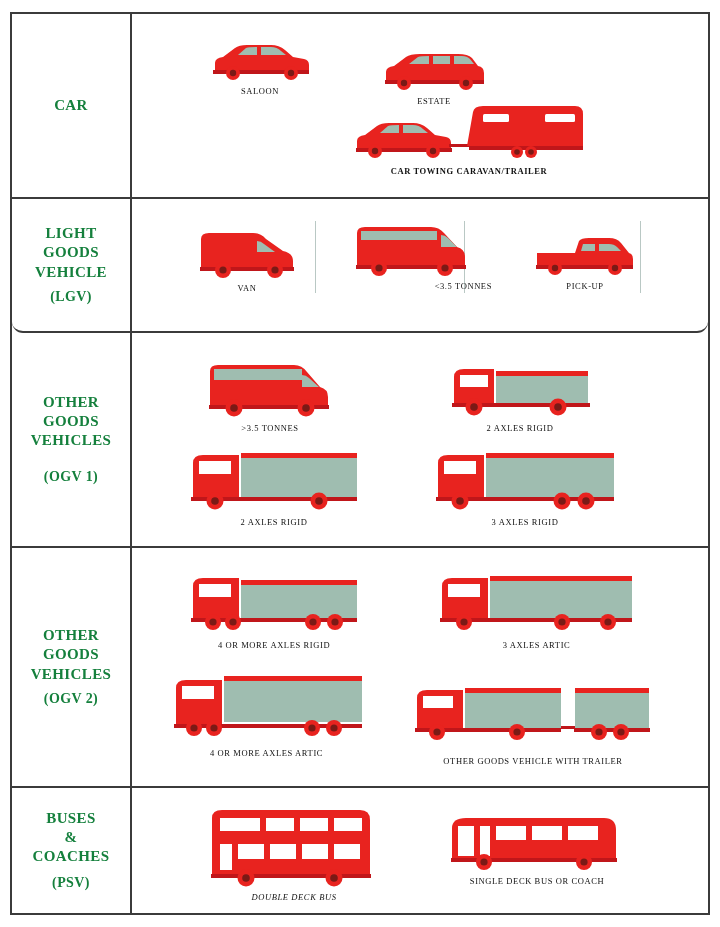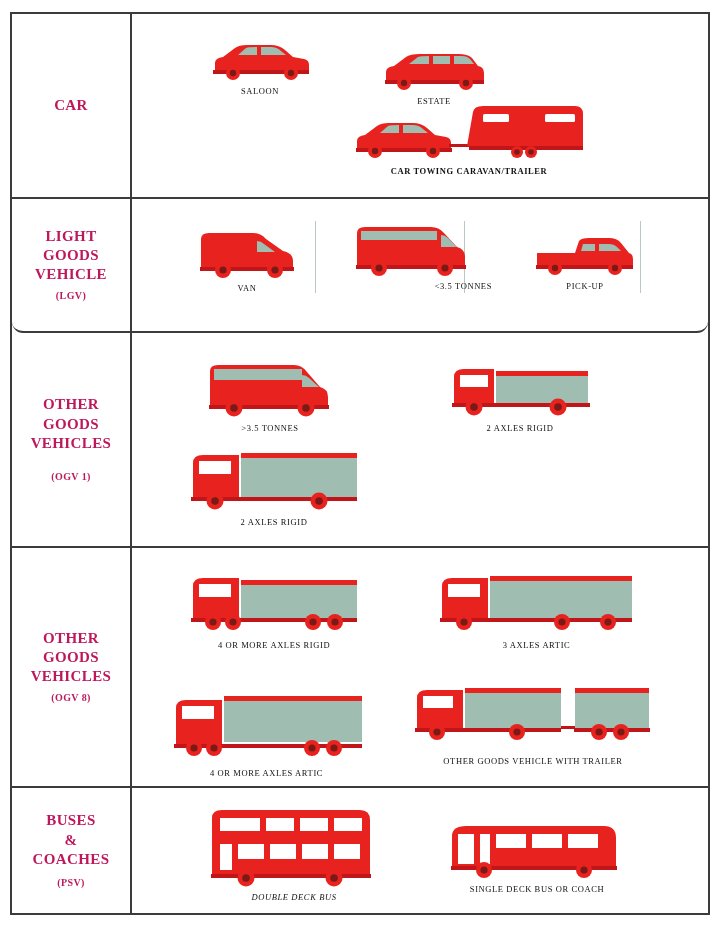--- a/index.html
+++ b/index.html
@@ -10,24 +10,24 @@
   }
   .table{
     position:absolute;left:10px;top:12px;width:700px;height:903px;
     border:2px solid #3b3b3b;box-sizing:border-box;display:flex;flex-direction:column;
   }
   .row{display:flex;border-bottom:2px solid #3b3b3b;box-sizing:border-box;}
   .row:last-child{border-bottom:none;}
   .cat{
     width:120px;flex:0 0 120px;border-right:2px solid #3b3b3b;box-sizing:border-box;
     display:flex;flex-direction:column;align-items:center;justify-content:center;
-    text-align:center;font-weight:bold;letter-spacing:.4px;color:#be185d;
+    text-align:center;font-weight:bold;letter-spacing:.4px;color:#15803d;
     font-size:15px;line-height:1.28;padding:4px 2px;
   }
-  .cat .sub{font-size:10px;}
+  .cat .sub{font-size:14px;}
   .content{flex:1;position:relative;box-sizing:border-box;padding-left:28px;}
   .item{position:absolute;text-align:center;}
   .caption{
     font-size:8.5px;letter-spacing:.6px;color:#111;margin-top:2px;
     font-family:"Liberation Serif", serif;white-space:nowrap;
   }
   .vsep{position:absolute;width:1px;background:#b9c8c4;}
   svg{display:block;margin:0 auto;}
   
   .r-car{height:185px;}
@@ -205,30 +205,46 @@
             <rect x="14" y="18" width="32" height="13" fill="#ffffff"></rect>
             <rect x="6" y="54" width="166" height="4" fill="#c0161a"></rect>
             <circle cx="30" cy="58" r="8.5" fill="#e8231f"></circle>
               <circle cx="30" cy="58" r="3.8" fill="#7a1a16"></circle>
             <circle cx="134" cy="58" r="8.5" fill="#e8231f"></circle>
               <circle cx="134" cy="58" r="3.8" fill="#7a1a16"></circle>
           </svg>
           <div class="caption">2 AXLES  RIGID</div>
         </div>
 
+        <div class="item" style="left:288px;top:110px;width:210px;">
+          <svg width="190" height="72" viewBox="0 0 190 72">
+            <rect x="56" y="10" width="128" height="44" fill="#9fbdb0"></rect>
+            <rect x="56" y="10" width="128" height="5" fill="#e8231f"></rect>
+            <path d="M8 54 L8 20 Q8 12 18 12 L54 12 L54 54 Z" fill="#e8231f"></path>
+            <rect x="14" y="18" width="32" height="13" fill="#ffffff"></rect>
+            <rect x="6" y="54" width="178" height="4" fill="#c0161a"></rect>
+            <circle cx="30" cy="58" r="8.5" fill="#e8231f"></circle>
+              <circle cx="30" cy="58" r="3.8" fill="#7a1a16"></circle>
+            <circle cx="132" cy="58" r="8.5" fill="#e8231f"></circle>
+              <circle cx="132" cy="58" r="3.8" fill="#7a1a16"></circle>
+            <circle cx="156" cy="58" r="8.5" fill="#e8231f"></circle>
+              <circle cx="156" cy="58" r="3.8" fill="#7a1a16"></circle>
+          </svg>
+          <div class="caption">3 AXLES  RIGID</div>
+        </div>
 
       </div>
     </div>
 
     <div class="row r-ogv2">
       <div class="cat">
         <div>OTHER</div>
         <div>GOODS</div>
         <div>VEHICLES</div>
-        <div class="sub" style="margin-top:6px">(OGV 8)</div>
+        <div class="sub" style="margin-top:6px">(OGV 2)</div>
       </div>
       <div class="content">
 
         <div class="item" style="left:42px;top:20px;width:200px;">
           <svg width="178" height="70" viewBox="0 0 178 70">
             <rect x="56" y="12" width="116" height="38" fill="#9fbdb0"></rect>
             <path d="M56 12 L172 12 L172 17 L56 17 Z" fill="#e8231f"></path>
             <path d="M8 50 L8 18 Q8 10 18 10 L54 10 L54 50 Z" fill="#e8231f"></path>
             <rect x="14" y="16" width="32" height="13" fill="#ffffff"></rect>
             <rect x="6" y="50" width="166" height="4" fill="#c0161a"></rect>
@@ -254,21 +270,21 @@
             <circle cx="30" cy="54" r="8" fill="#e8231f"></circle>
               <circle cx="30" cy="54" r="3.6" fill="#7a1a16"></circle>
             <circle cx="128" cy="54" r="8" fill="#e8231f"></circle>
               <circle cx="128" cy="54" r="3.6" fill="#7a1a16"></circle>
             <circle cx="174" cy="54" r="8" fill="#e8231f"></circle>
               <circle cx="174" cy="54" r="3.6" fill="#7a1a16"></circle>
           </svg>
           <div class="caption">3 AXLES  ARTIC</div>
         </div>
 
-        <div class="item" style="left:22px;top:140px;width:225px;">
+        <div class="item" style="left:22px;top:120px;width:225px;">
           <svg width="205" height="78" viewBox="0 0 205 78">
             <rect x="60" y="8" width="138" height="46" fill="#9fbdb0"></rect>
             <rect x="60" y="8" width="138" height="5" fill="#e8231f"></rect>
             <path d="M12 56 L12 20 Q12 12 22 12 L58 12 L58 56 Z" fill="#e8231f"></path>
             <rect x="18" y="18" width="32" height="13" fill="#ffffff"></rect>
             <rect x="10" y="56" width="188" height="4" fill="#c0161a"></rect>
             <circle cx="30" cy="60" r="8" fill="#e8231f"></circle>
               <circle cx="30" cy="60" r="3.6" fill="#7a1a16"></circle>
             <circle cx="50" cy="60" r="8" fill="#e8231f"></circle>
               <circle cx="50" cy="60" r="3.6" fill="#7a1a16"></circle>
@@ -329,21 +345,21 @@
             <rect x="130" y="40" width="26" height="15" fill="#ffffff"></rect>
             <rect x="7" y="70" width="160" height="4" fill="#c0161a"></rect>
             <circle cx="42" cy="74" r="8.5" fill="#e8231f"></circle>
               <circle cx="42" cy="74" r="3.8" fill="#7a1a16"></circle>
             <circle cx="130" cy="74" r="8.5" fill="#e8231f"></circle>
               <circle cx="130" cy="74" r="3.8" fill="#7a1a16"></circle>
           </svg>
           <div class="caption">DOUBLE DECK BUS</div>
         </div>
 
-        <div class="item" style="left:300px;top:30px;width:210px;">
+        <div class="item" style="left:300px;top:22px;width:210px;">
           <svg width="186" height="64" viewBox="0 0 186 64">
             <path d="M8 48 L8 18 Q8 8 22 8 L160 8 Q172 8 172 20 L172 48 Z" fill="#e8231f"></path>
             <rect x="14" y="16" width="16" height="30" fill="#ffffff"></rect>
             <rect x="36" y="16" width="10" height="30" fill="#ffffff"></rect>
             <rect x="52" y="16" width="30" height="14" fill="#ffffff"></rect>
             <rect x="88" y="16" width="30" height="14" fill="#ffffff"></rect>
             <rect x="124" y="16" width="30" height="14" fill="#ffffff"></rect>
             <rect x="7" y="48" width="166" height="4" fill="#c0161a"></rect>
             <circle cx="40" cy="52" r="8" fill="#e8231f"></circle>
               <circle cx="40" cy="52" r="3.6" fill="#7a1a16"></circle>

